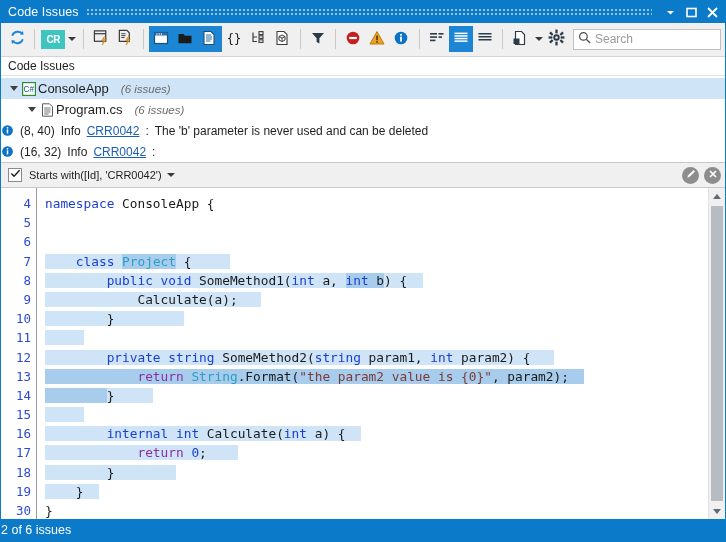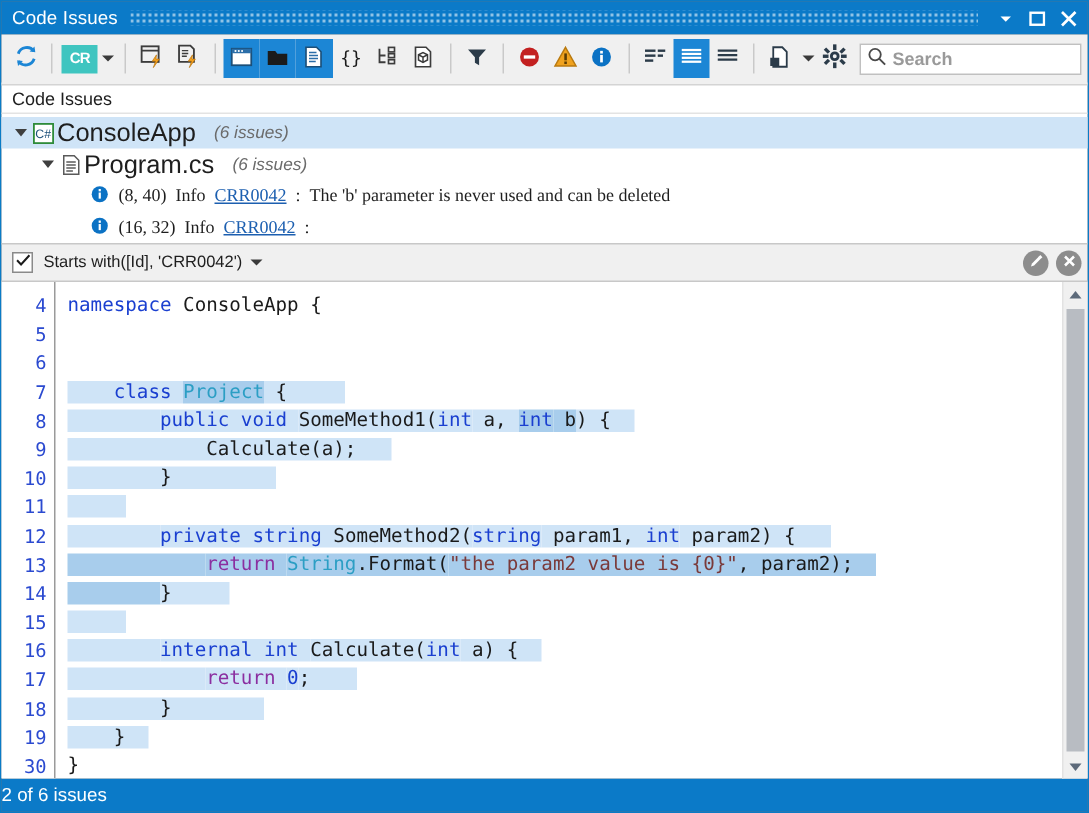--- a/index.html
+++ b/index.html
@@ -29,37 +29,37 @@
   .tbtn.on{background:#1c86d5;}
   .tbtn.on svg{color:#fff;}
   .sep{width:1px;height:20px;background:#c9c9c9;margin:0 5px;}
   .caret{width:13px;height:26px;display:flex;align-items:center;justify-content:center;}
   .caret i{display:block;width:0;height:0;border-left:4px solid transparent;
            border-right:4px solid transparent;border-top:4px solid #3a3a3a;}
   .cr-badge{width:26px;height:19px;background:#3fc5c0;color:#fff;font-size:10px;font-weight:bold;
             display:flex;align-items:center;justify-content:center;letter-spacing:-.5px;}
   .searchbox{flex:0 0 auto;margin-left:4px;width:148px;height:21px;background:#fff;
              border:1px solid #c0c0c0;box-sizing:border-box;display:flex;align-items:center;
-             padding:0 4px;font-weight:bold;}
+             padding:0 4px;}
   .searchbox .ph{color:#9a9a9a;font-size:12px;margin-left:4px;}
 
   
   .treehdr{height:18px;flex:0 0 18px;background:#fff;border-top:1px solid #d4d4d4;
            border-bottom:1px solid #e3e3e3;display:flex;align-items:center;padding-left:7px;
            font-size:12px;color:#1e1e1e;}
   .tree{flex:0 0 auto;background:#fff;padding-top:2px;}
   .trow{height:21px;display:flex;align-items:center;white-space:nowrap;}
   .trow.sel{background:#cfe4f7;}
   .tw{width:13px;display:flex;align-items:center;justify-content:center;}
   .tw i{display:block;width:0;height:0;border-left:4.5px solid transparent;
         border-right:4.5px solid transparent;border-top:5px solid #3f3f3f;}
   .ticon{width:18px;display:flex;align-items:center;justify-content:center;}
-  .tlabel{font-size:17px;color:#1e1e1e;}
+  .tlabel{font-size:13px;color:#1e1e1e;}
   .tcount{font-size:11.5px;color:#6b6b6b;font-style:italic;margin-left:12px;}
-  .issue{height:21px;display:flex;align-items:center;padding-left:59px;white-space:nowrap;font-family:Liberation Serif, serif;}
+  .issue{height:21px;display:flex;align-items:center;white-space:nowrap;}
   .issue .itxt{font-size:12px;color:#1e1e1e;margin-left:6px;}
   .issue .ilink{color:#1c5fb0;text-decoration:underline;}
 
   
   .filterbar{height:24px;flex:0 0 24px;background:#f0f0f0;border-top:1px solid #c8c8c8;
              border-bottom:1px solid #c8c8c8;display:flex;align-items:center;padding:0 4px 0 7px;}
   .chk{width:14px;height:14px;background:#fff;border:1px solid #8a8a8a;box-sizing:border-box;
        display:flex;align-items:center;justify-content:center;}
   .filtertext{font-size:11px;margin-left:7px;}
   .fcaret{margin-left:5px;width:0;height:0;border-left:4px solid transparent;

